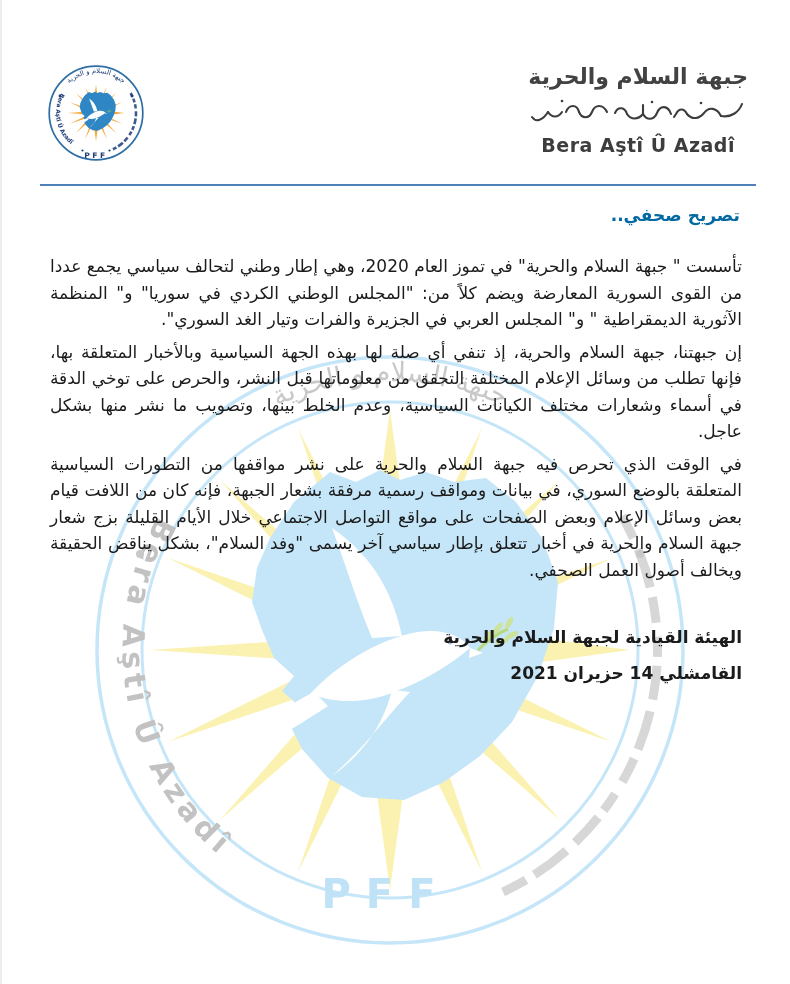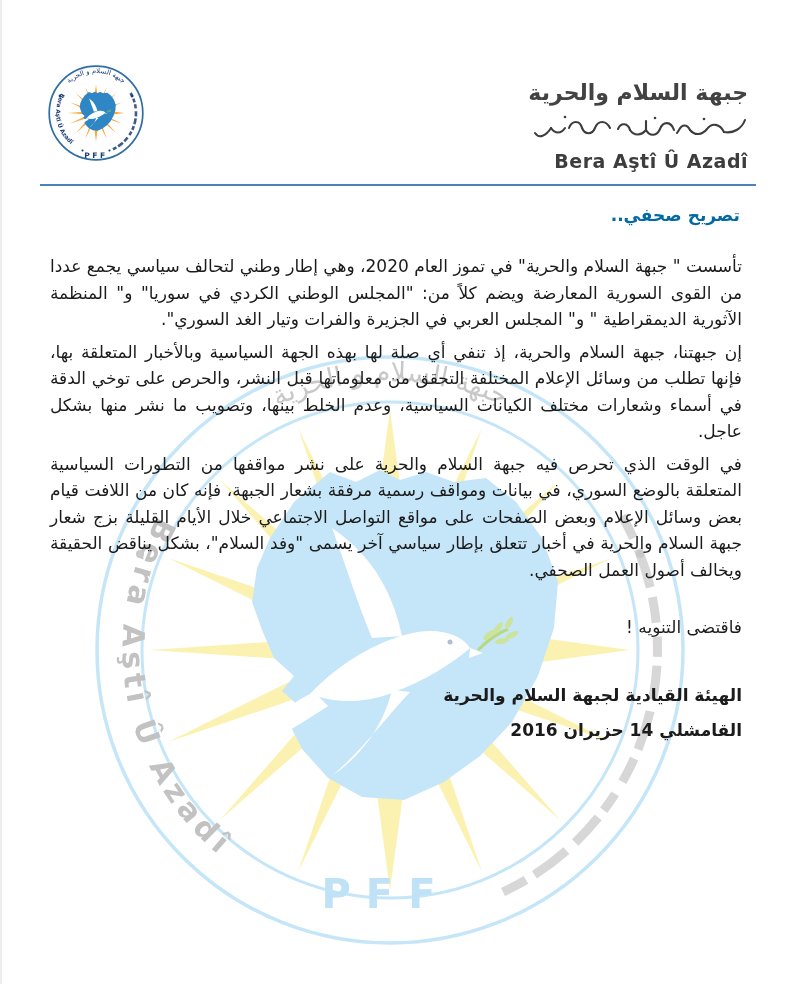--- a/index.html
+++ b/index.html
@@ -5,21 +5,21 @@
   html,body{margin:0;padding:0;}
   body{
     width:790px;height:984px;position:relative;overflow:hidden;
     background:#ffffff;
     font-family:"DejaVu Sans","Liberation Sans",sans-serif;
   }
   .scan-edge{position:absolute;left:0;top:0;width:2px;height:100%;background:rgba(0,0,0,0.07);}
   .watermark{position:absolute;left:60px;top:320px;width:660px;height:660px;z-index:0;pointer-events:none;}
   .content{position:absolute;inset:0;z-index:1;}
   .logo{position:absolute;left:46px;top:62px;width:100px;height:102px;}
-  .header-text{position:absolute;right:42px;top:80px;text-align:right;color:#424242;}
+  .header-text{position:absolute;right:42px;top:64px;text-align:center;color:#424242;}
   .header-text .arabic{font-size:22px;font-weight:bold;direction:rtl;line-height:1.2;}
   .header-text .syriac-line{margin-top:9px;}
   .header-text .latin{font-size:19px;font-weight:bold;letter-spacing:.5px;margin-top:3px;color:#3d3d3d;}
   .rule{position:absolute;left:40px;right:34px;top:184px;border-top:2.5px solid #4f81b9;}
   .doc-title{position:absolute;right:50px;top:205px;font-size:17px;font-weight:bold;direction:rtl;color:#0369a1;}
   .body-text{
     position:absolute;left:50px;right:48px;top:253px;
     direction:rtl;text-align:justify;font-size:17px;line-height:26.5px;color:#1b1b1b;
   }
   .body-text p{margin:0 0 6px 0;}
@@ -140,18 +140,17 @@
   </div>
 
   <div class="rule"></div>
 
   <div class="doc-title">تصريح صحفي..</div>
 
   <div class="body-text">
     <p>تأسست " جبهة السلام والحرية" في تموز العام 2020، وهي إطار وطني لتحالف سياسي يجمع عددا من القوى السورية المعارضة ويضم كلاً من: "المجلس الوطني الكردي في سوريا" و" المنظمة الآثورية الديمقراطية " و" المجلس العربي في الجزيرة والفرات وتيار الغد السوري".</p>
     <p>إن جبهتنا، جبهة السلام والحرية، إذ تنفي أي صلة لها بهذه الجهة السياسية وبالأخبار المتعلقة بها، فإنها تطلب من وسائل الإعلام المختلفة التحقق من معلوماتها قبل النشر، والحرص على توخي الدقة في أسماء وشعارات مختلف الكيانات السياسية، وعدم الخلط بينها، وتصويب ما نشر منها بشكل عاجل.</p>
     <p>في الوقت الذي تحرص فيه جبهة السلام والحرية على نشر مواقفها من التطورات السياسية المتعلقة بالوضع السوري، في بيانات ومواقف رسمية مرفقة بشعار الجبهة، فإنه كان من اللافت قيام بعض وسائل الإعلام وبعض الصفحات على مواقع التواصل الاجتماعي خلال الأيام القليلة بزج شعار جبهة السلام والحرية في أخبار تتعلق بإطار سياسي آخر يسمى "وفد السلام"، بشكل يناقض الحقيقة ويخالف أصول العمل الصحفي.</p>
-    <p class="closing">فاقتضى التنويه !</p>
     <p class="signature">الهيئة القيادية لجبهة السلام والحرية</p>
-    <p class="dateline">القامشلي 14 حزيران 2016</p>
+    <p class="dateline">القامشلي 14 حزيران 2021</p>
   </div>
 
 </div>
 
 </body></html>

